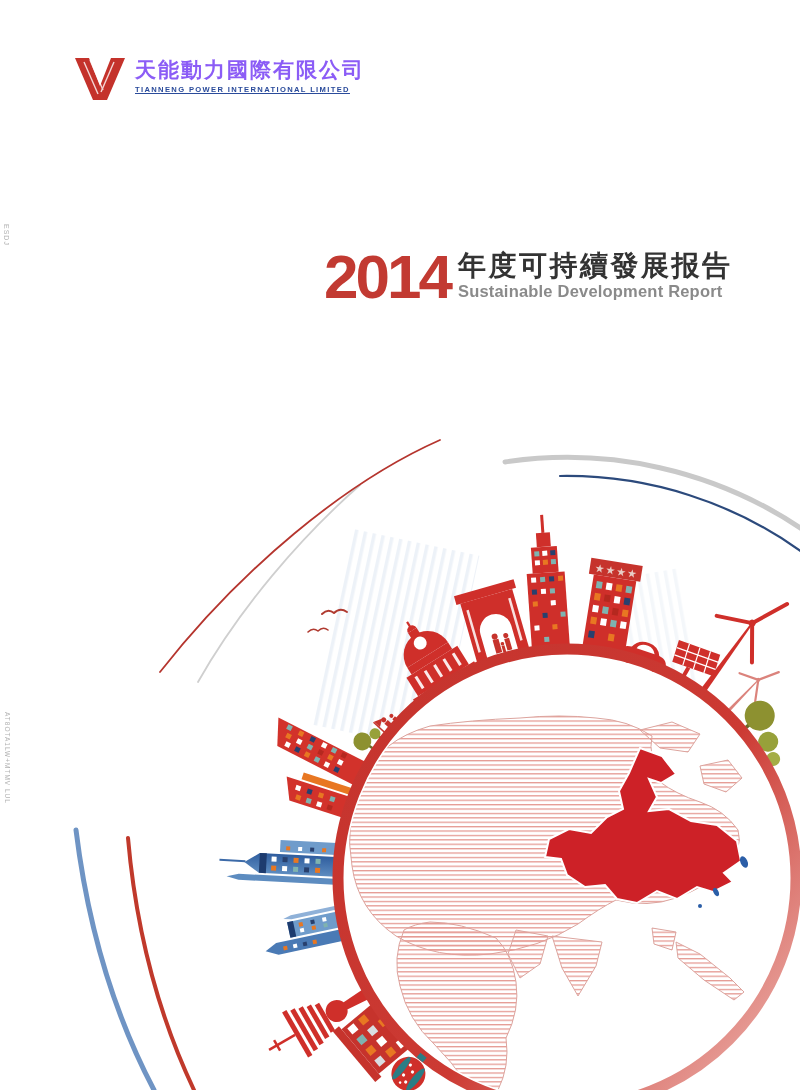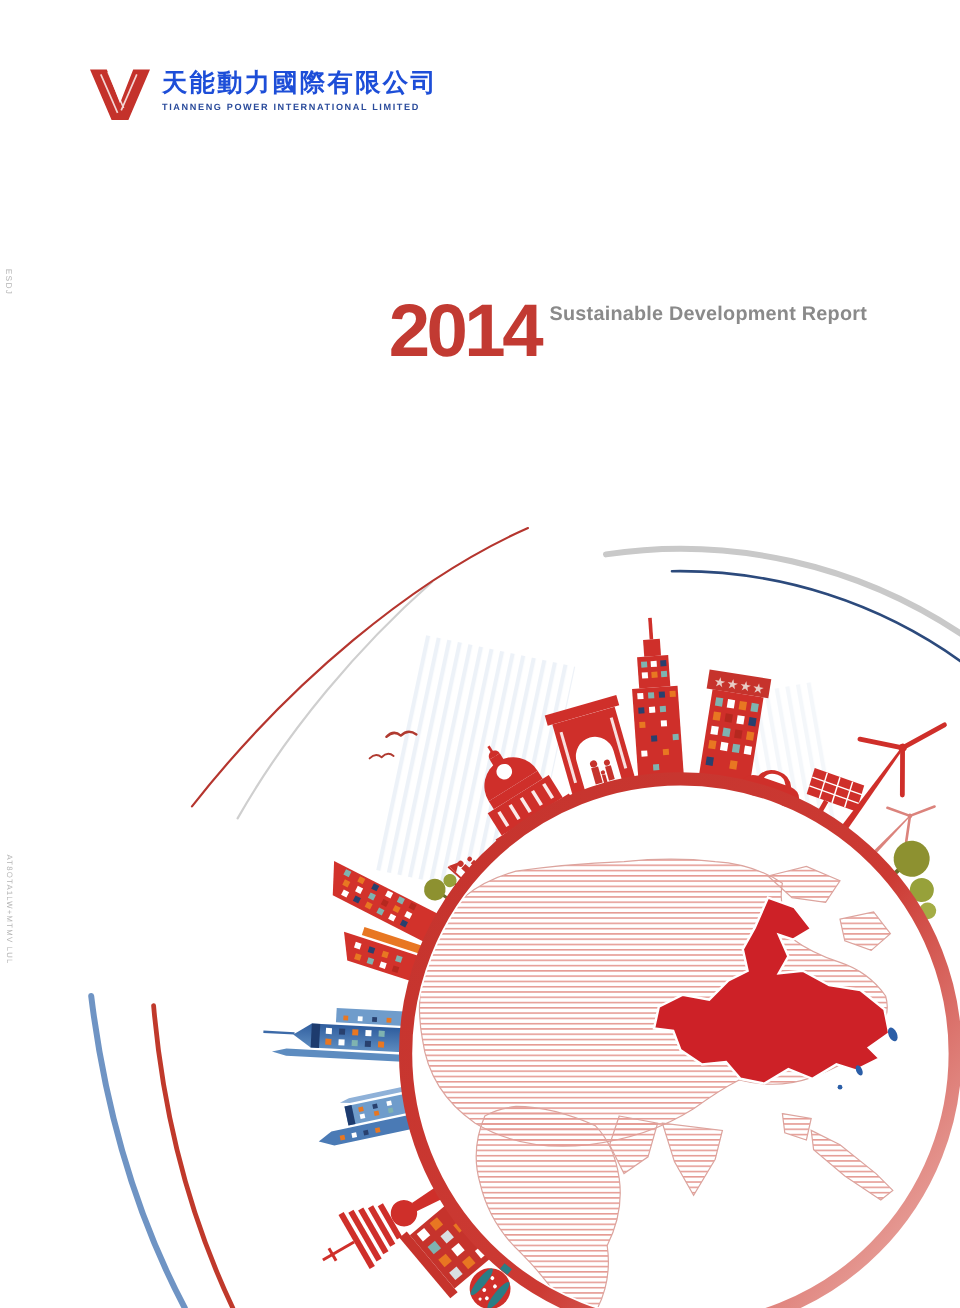--- a/index.html
+++ b/index.html
@@ -8,26 +8,26 @@
     background:#ffffff;
     position:relative;
     overflow:hidden;
     font-family:"Liberation Sans","DejaVu Sans",sans-serif;
   }
   
   .logo{position:absolute;left:74px;top:56px;display:flex;align-items:flex-start;}
   .logo-mark{width:52px;height:46px;flex:0 0 auto;}
   .logo-text{margin-left:9px;padding-top:2px;}
   .logo-zh{
-    font-size:21px;font-weight:700;color:#1d4ed8;letter-spacing:2px;
+    font-size:21px;font-weight:700;color:#8b5cf6;letter-spacing:2px;
     line-height:1.1;white-space:nowrap;
   }
   .logo-en{
     font-size:7.6px;font-weight:700;color:#2a4b9b;letter-spacing:1.35px;
-    margin-top:4px;white-space:nowrap;
+    margin-top:4px;white-space:nowrap;text-decoration:underline;
   }
   
   .spine{
     position:absolute;left:3px;color:#a6a6a6;
     writing-mode:vertical-rl;text-orientation:mixed;
     font-size:7px;letter-spacing:1px;line-height:1;
     opacity:.85;
   }
   .spine-top{top:224px;}
   .spine-bottom{top:712px;font-size:6.5px;}
@@ -66,20 +66,21 @@
     <div class="logo-en">TIANNENG POWER INTERNATIONAL LIMITED</div>
   </div>
 </div>
 
 <div class="spine spine-top">ESDJ</div>
 <div class="spine spine-bottom">AT8OTA1LW+MTMV LUL</div>
 
 <div class="title">
   <div class="title-year">2014</div>
   <div class="title-col">
+    <div class="title-zh">年度可持續發展报告</div>
     <div class="title-en">Sustainable Development Report</div>
   </div>
 </div>
 
 <svg class="illustration" viewBox="0 0 800 660">
   <defs>
     <pattern id="hatch" width="6" height="4.4" patternUnits="userSpaceOnUse">
       <rect width="6" height="1.3" fill="#e59a93"></rect>
     </pattern>
     <pattern id="vstripes" width="9" height="10" patternUnits="userSpaceOnUse">

